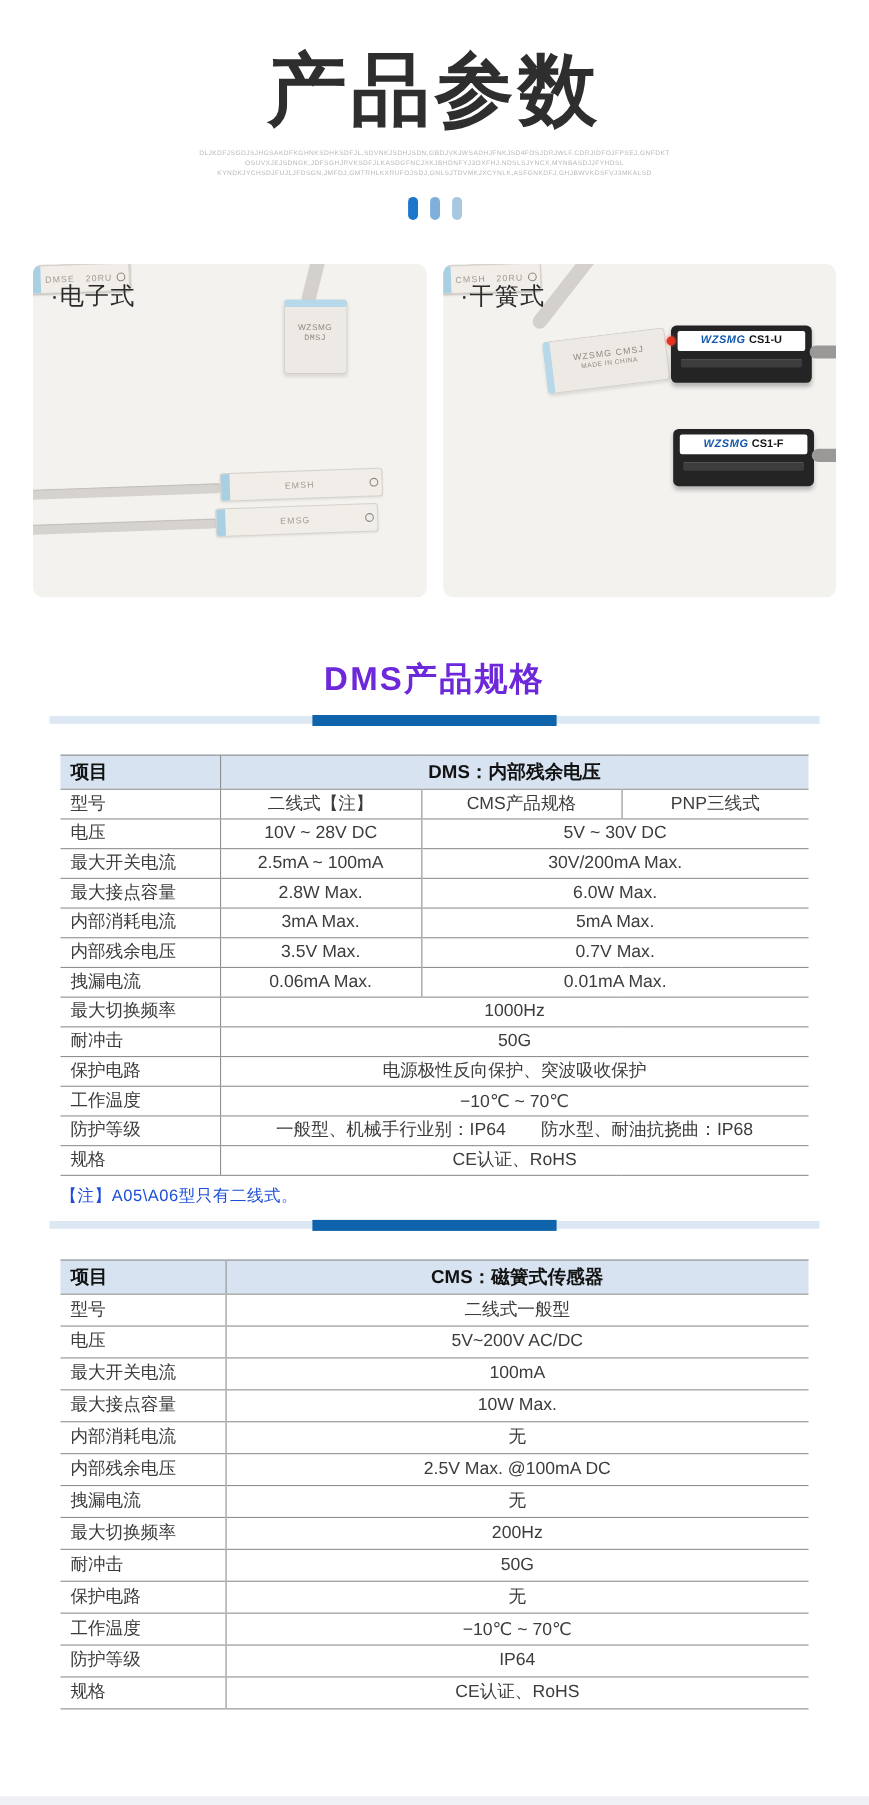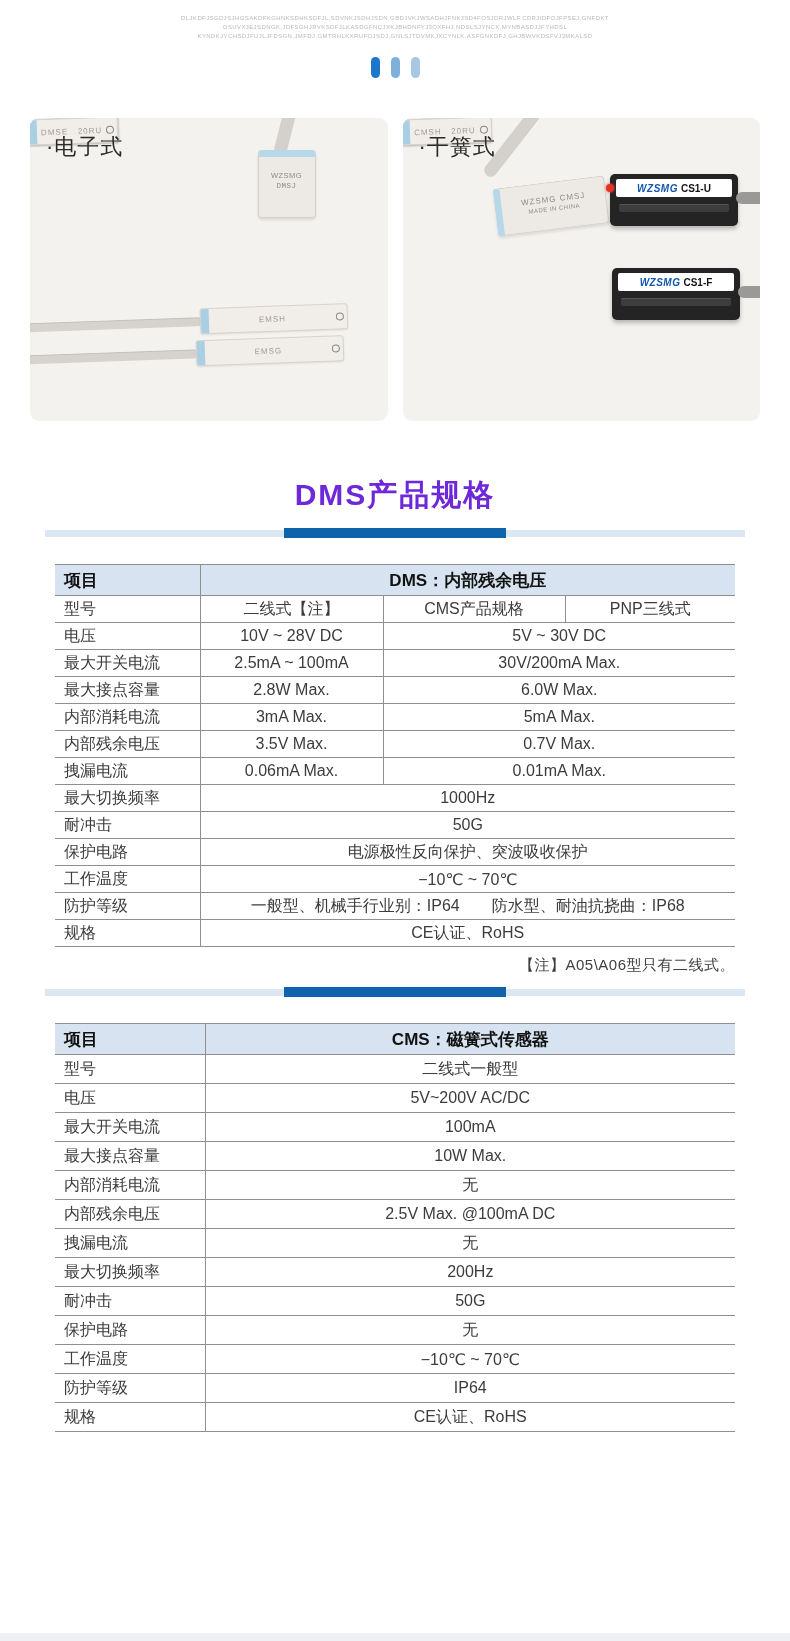--- a/index.html
+++ b/index.html
@@ -109,28 +109,29 @@
   .spec-table .label-cell{text-align:left;padding-left:9px;}
   .spec-table .value-cell{text-align:center;border-left:1px solid #8f8f8f;}
   .spec-table thead td{background:#d7e3f0;font-weight:bold;color:#121212;font-size:17px;height:28px;margin-top:11px;}
   .cms-table td{height:26px;}
   .col-label{width:145px;}
   .col-a{width:183px;}
   .col-b{width:182px;}
   .col-c{width:170px;}
   .cms-col-label{width:150px;}
   .cms-col-val{width:530px;}
-  .table-note{margin:9px 55px 0;font-size:15px;color:#404040;letter-spacing:.5px;text-align:right;}
+  .table-note{margin:9px 55px 0;font-size:15px;color:#1d4ed8;letter-spacing:.5px;}
   .footer-strip{position:absolute;bottom:0;left:0;right:0;height:8px;background:#eef0f3;}
 </style>
 </head>
 <body>
 
 <div class="page">
 
+  <h1 class="hero-title">产品参数</h1>
   <div class="hero-sub">
     <div>DLJKDFJSGDJSJHGSAKDFKGHNKSDHKSDFJL,SDVNKJSDHJSDN,GBDJVKJWSADHJFNKJSD4FOSJDRJWLF.CDRJIDFOJFPSEJ,GNFDKT</div>
     <div>OSUVXJEJSDNGK,JDFSGHJRVKSDFJLKASDGFNCJXKJBHDNFYJ3OXFHJ,NDSLSJYNCX,MYNBASDJJFYHDSL</div>
     <div>KYNDKJYCHSDJFUJLJFDSGN,JMFDJ,GMTRHLKXRUFOJSDJ,GNLSJTDVMKJXCYNLK,ASFGNKDFJ,GHJBWVKDSFVJ3MKALSD</div>
   </div>
   <div class="hero-dots">
     <span class="dot-1"></span>
     <span class="dot-2"></span>
     <span class="dot-3"></span>
   </div>

